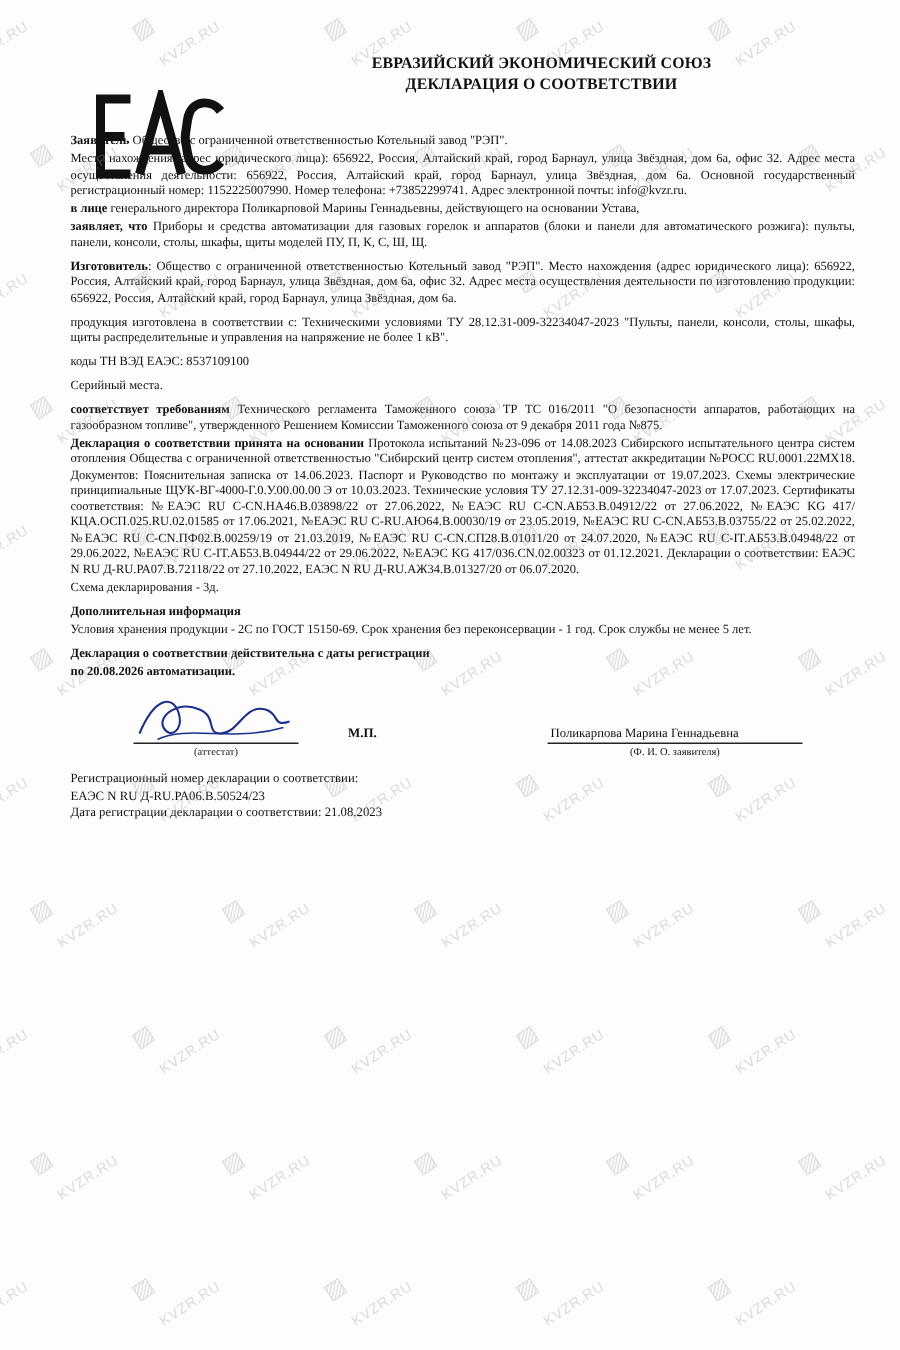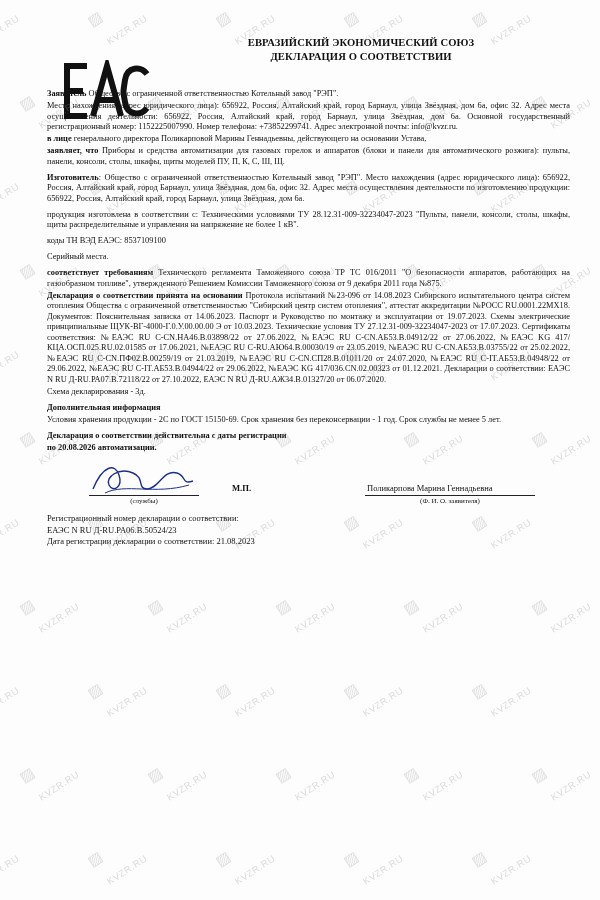--- a/index.html
+++ b/index.html
@@ -222,21 +222,21 @@
         <p class="para"><b>по 20.08.2026</b><b> автоматизации.</b></p>
 
       </div>
 
       <div class="sig-row">
         <svg class="sig-scribble" viewBox="0 0 120 40">
           <path d="M8 30 C18 6, 30 4, 34 16 C38 28, 28 34, 24 26 C20 18, 34 8, 48 14 C60 19, 52 30, 62 30 C74 30, 78 10, 92 14 C102 17, 96 26, 108 22" fill="none" stroke="#1b2f8a" stroke-width="1.4"></path>
           <path d="M20 34 C40 24, 70 36, 104 26" fill="none" stroke="#1b2f8a" stroke-width="1"></path>
         </svg>
         <div class="sig-line-left"></div>
-        <div class="sig-label">(службы)</div>
+        <div class="sig-label">(аттестат)</div>
         <div class="mp">М.П.</div>
         <div class="sig-name">Поликарпова Марина Геннадьевна</div>
         <div class="sig-line-right"></div>
         <div class="sig-fio">(Ф. И. О. заявителя)</div>
       </div>
 
       <div class="reg-block">
         <div>Регистрационный номер декларации о соответствии:</div>
         <div>ЕАЭС N RU Д-RU.РА06.В.50524/23</div>
         <div>Дата регистрации декларации о соответствии: 21.08.2023</div>

